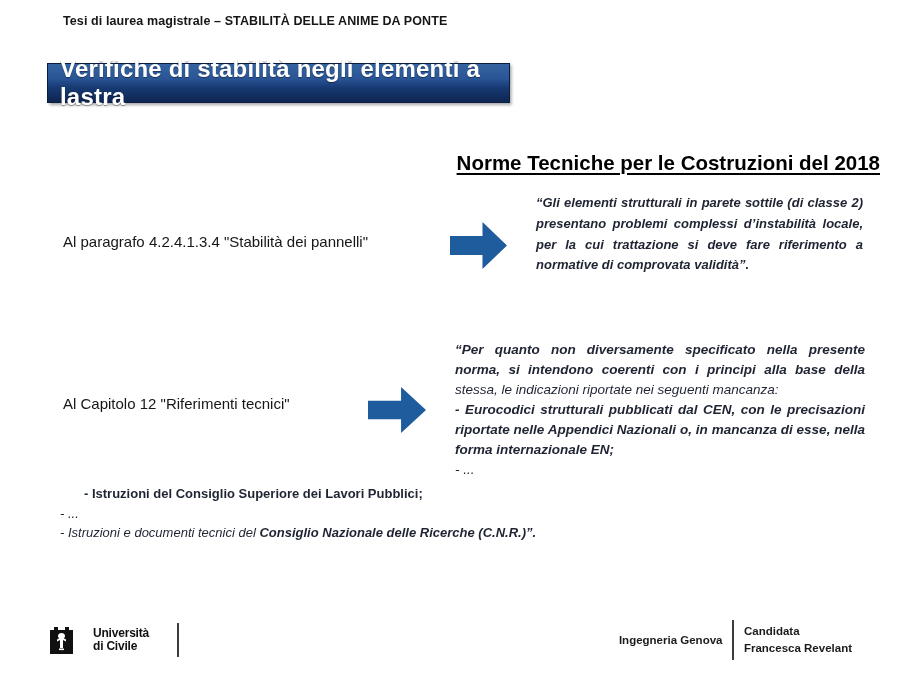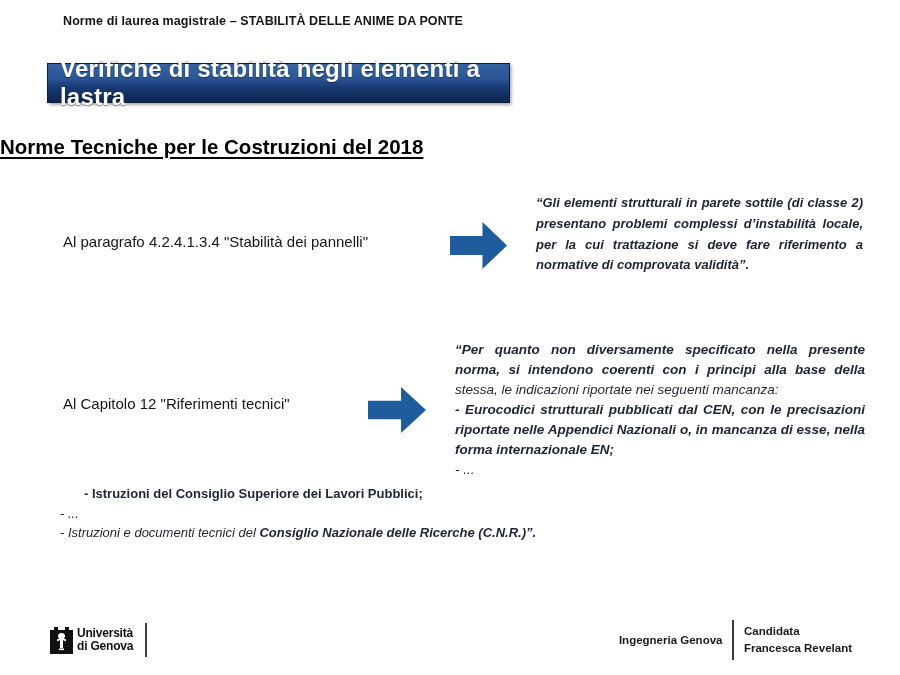--- a/index.html
+++ b/index.html
@@ -25,22 +25,22 @@
     border: 1px solid #0b1d42;
     box-shadow: 1.5px 2px 3px rgba(0,0,0,.35);
     display: flex; align-items: center;
     padding-left: 12px;
   }
   .banner span {
     color: #ffffff; font-size: 24px; font-weight: bold; letter-spacing: .2px;
     text-shadow: 0 1px 1px rgba(0,0,0,.4);
   }
   .main-title {
-    position: absolute; left: 0; top: 135px; width: 880px;
-    text-align: left;
+    position: absolute; left: 0; top: 151px; width: 880px;
+    text-align: right;
   }
   .main-title span {
     font-size: 20.5px; font-weight: bold; color: #000000;
     text-decoration: underline; text-underline-offset: 3px;
   }
   .row-label { position: absolute; font-size: 15px; color: #161616; }
   .label-1 { left: 63px; top: 233px; }
   .label-2 { left: 63px; top: 395px; }
   .arrow {
     position: absolute;
@@ -70,37 +70,37 @@
     font-size: 13px; font-style: italic; line-height: 1.5;
     color: #1f2433; text-align: justify;
   }
   .note-block .line { display: block; }
   .note-bullet-bold { font-weight: bold; font-style: normal; margin-left: 24px; }
   .footer {
     position: absolute; left: 0; bottom: 0; width: 900px; height: 60px;
     display: flex; align-items: center; justify-content: space-between;
     padding: 0 48px 10px 50px;
   }
-  .footer-left { display: flex; align-items: center; gap: 4px; }
+  .footer-left { display: flex; align-items: center; gap: 20px; }
   .crest { width: 23px; height: 27px; flex: 0 0 auto; }
   .uni-name { font-weight: bold; font-size: 12px; line-height: 1.12; color: #111; letter-spacing: -.2px; }
   .vdiv { width: 1.5px; height: 34px; background: #3c3c3c; margin: 0 8px; }
   .dept { font-size: 7.5px; line-height: 1.3; color: #2b2b2b; letter-spacing: .2px; }
   .dept .b { font-weight: bold; }
   .footer-right { display: flex; align-items: center; }
   .course { font-size: 11.5px; font-weight: 600; color: #1b1b1b; margin-right: 10px; }
   .vdiv2 { width: 1.5px; height: 40px; background: #3c3c3c; margin-right: 10px; }
   .candidate { font-size: 11.5px; font-weight: 600; line-height: 1.5; color: #1b1b1b; }
 </style>
 </head>
 <body>
 
 <div class="slide">
 
-  <div class="header-note">Norme di laurea magistrale – STABILITÀ DELLE ANIME DA PONTE</div>
+  <div class="header-note">Tesi di laurea magistrale – STABILITÀ DELLE ANIME DA PONTE</div>
 
   <div class="banner">
     <span>Verifiche di stabilità negli elementi a lastra</span>
   </div>
 
   <div class="main-title">
     <span>Norme Tecniche per le Costruzioni del 2018</span>
   </div>
 
   <div class="row-label label-1">Al paragrafo 4.2.4.1.3.4 "Stabilità dei pannelli"</div>
@@ -123,21 +123,21 @@
 
   <div class="footer">
     <div class="footer-left">
       <svg class="crest" viewBox="0 0 23 27" xmlns="http://www.w3.org/2000/svg">
         <path d="M0 3 h4 v-3 h4 v3 h7 v-3 h4 v3 h4 v24 h-23 z" fill="#111111"></path>
         <path d="M11.5 6 c2 0 3.5 1.2 3.5 3 c0 1-.5 1.8-1.2 2.3 l2.2 1.2 v2 l-3-1.5 v8 h-3 v-8 l-3 1.5 v-2 l2.2-1.2 c-.7-.5-1.2-1.3-1.2-2.3 c0-1.8 1.5-3 3.5-3 z" fill="#ffffff"></path>
         <rect x="9" y="21.5" width="5" height="1.6" fill="#ffffff"></rect>
       </svg>
       <div class="uni-name">
         <div>Università</div>
-        <div>di Genova</div>
+        <div>di Civile</div>
       </div>
       <div class="vdiv"></div>
     </div>
     <div class="footer-right">
       <div class="course">Ingegneria Genova</div>
       <div class="vdiv2"></div>
       <div class="candidate">
         <div>Candidata</div>
         <div>Francesca Revelant</div>
       </div>

